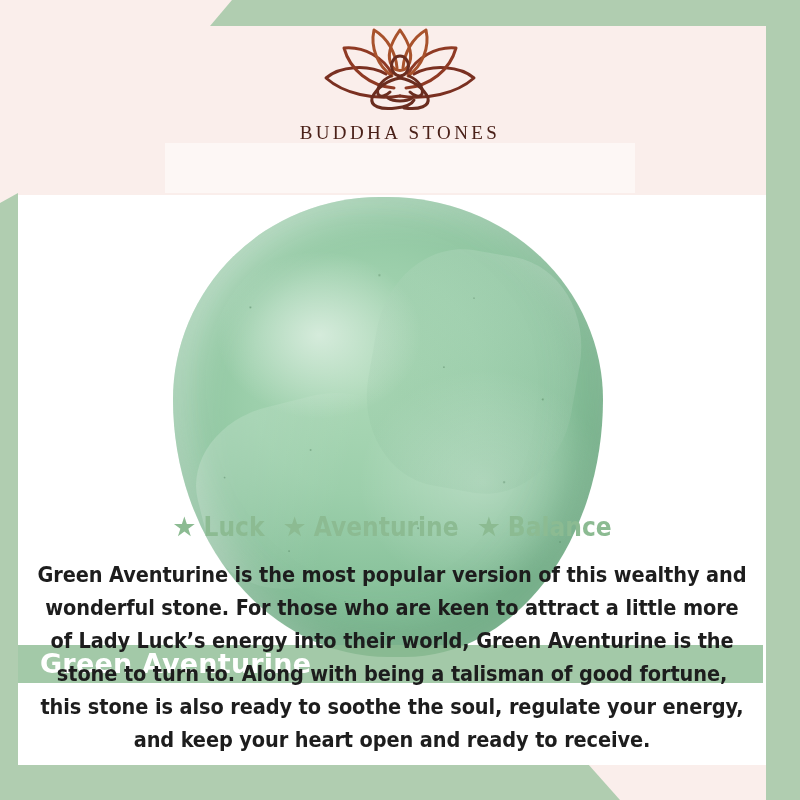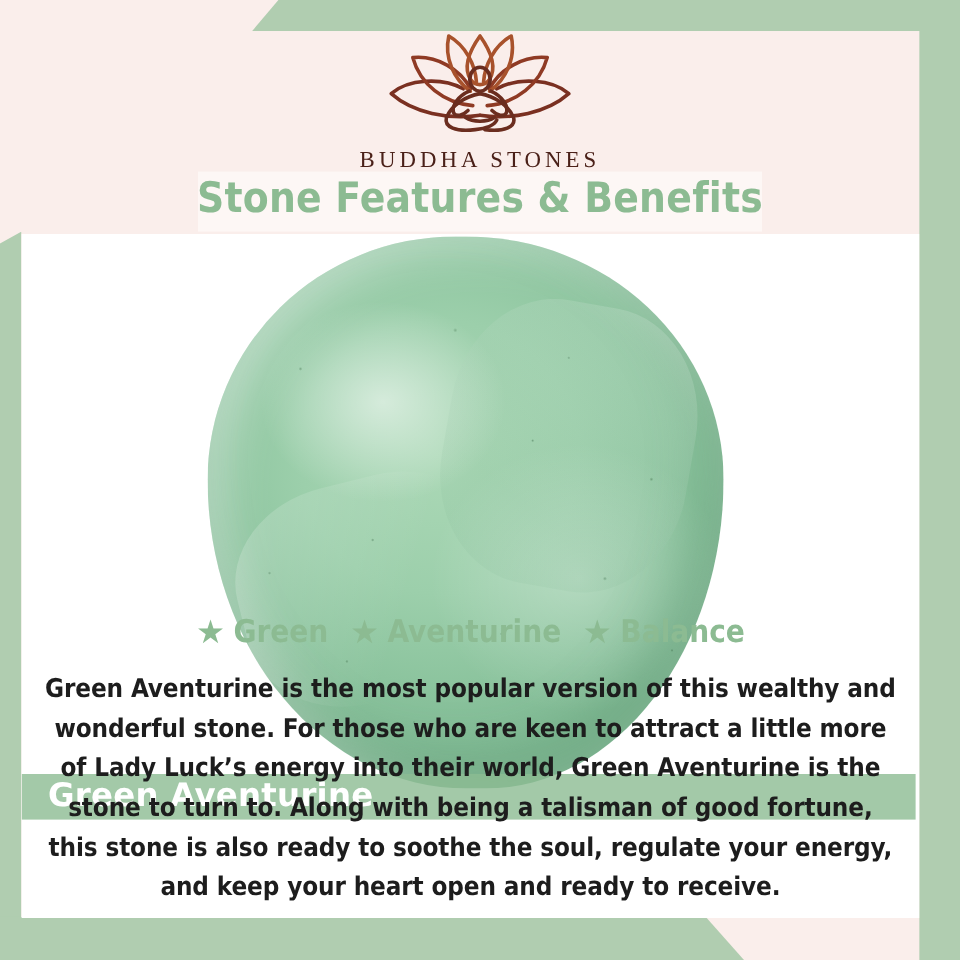--- a/index.html
+++ b/index.html
@@ -245,38 +245,37 @@
             <path d="M92 56 C104 58 116 66 120 76 C122 84 112 88 96 86" stroke="#6b2d1f" stroke-width="3"></path>
 
             <path d="M80 76 C86 80 98 80 104 76" stroke="#6b2d1f" stroke-width="3"></path>
           </g>
         </svg>
       </span>
       <div class="logo-text">BUDDHA STONES</div>
     </div>
 
     <div class="title-banner"></div>
-    <div class="title-text">Stone Features &amp; Benefits</div>
   </div>
 
   <div class="photo">
     <div class="stone">
       <div class="facet facet-a"></div>
       <div class="facet facet-b"></div>
       <div class="speckles"></div>
     </div>
     <div class="name-bar"></div>
     <div class="name-bar-text">Green Aventurine</div>
   </div>
 
   <div class="content">
     <div class="features">
       <div class="feature">
         <span class="star">★</span>
-        <span class="feature-label">Green</span>
+        <span class="feature-label">Luck</span>
       </div>
       <div class="feature">
         <span class="star">★</span>
         <span class="feature-label">Aventurine</span>
       </div>
       <div class="feature">
         <span class="star">★</span>
         <span class="feature-label">Balance</span>
       </div>
     </div>

